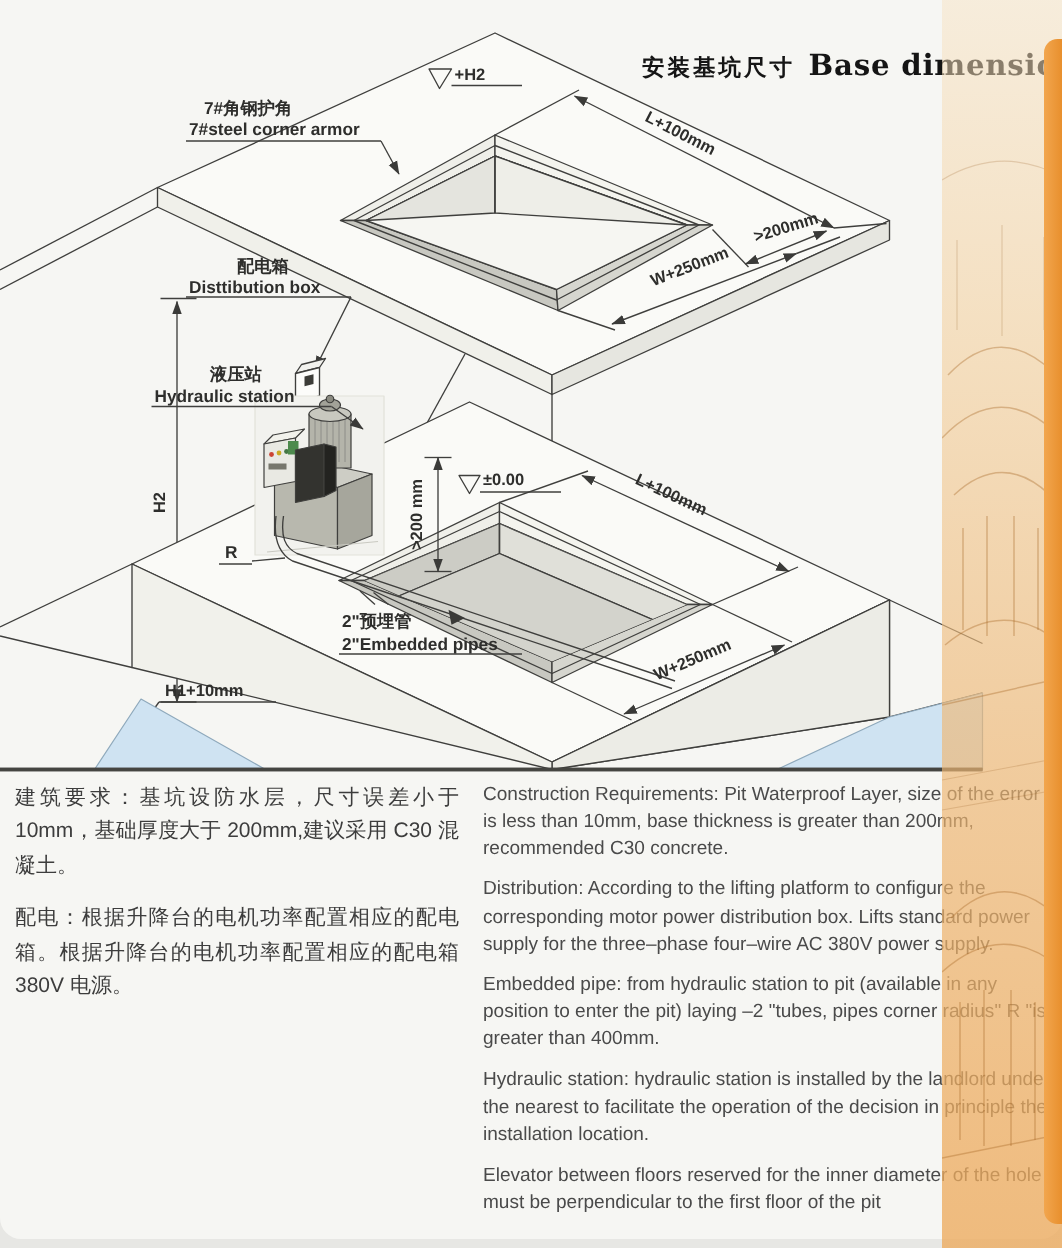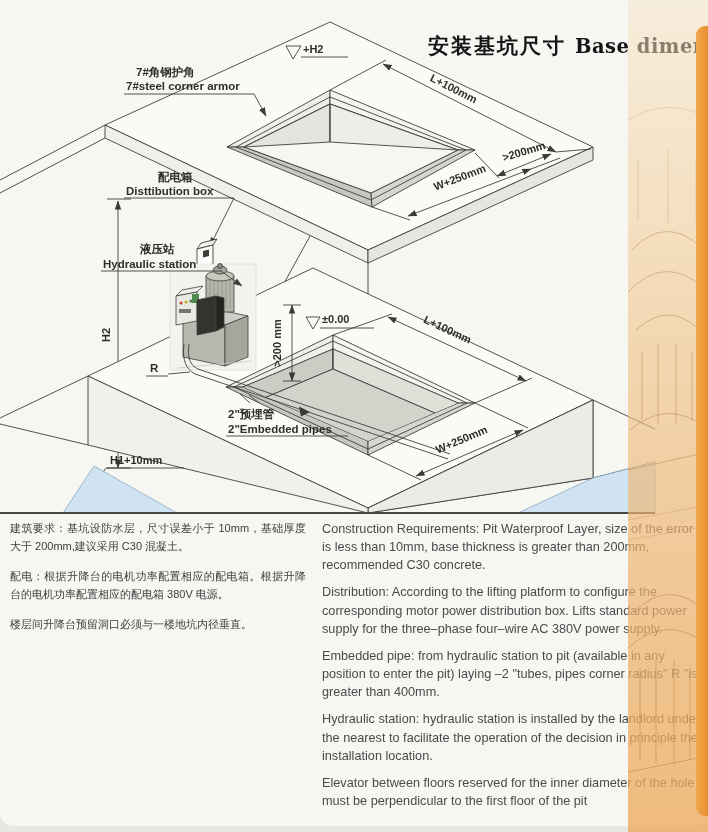--- a/index.html
+++ b/index.html
@@ -2,27 +2,27 @@
 <html><head>
 <meta charset="utf-8">
 <style>
   html,body{margin:0;padding:0;background:#e7e7e4;}
   .page{position:relative;width:708px;height:832px;background:#e7e7e4;overflow:hidden;
         font-family:"Liberation Sans","DejaVu Sans",sans-serif;}
   .sheet{position:absolute;left:0;top:0;right:0;bottom:6px;background:#f6f6f3;
          border-radius:0 0 14px 14px;}
   .title{position:absolute;left:428px;top:32px;z-index:2;white-space:nowrap;
          font-family:"DejaVu Serif","Liberation Serif",serif;font-weight:bold;color:#151515;}
-  .title .zh{font-size:21px;letter-spacing:2px;}
+  .title .zh{font-size:15px;letter-spacing:2px;}
   .title .en{font-size:19.5px;margin-left:9px;letter-spacing:.5px;}
   svg.diagram{position:absolute;left:0;top:0;z-index:1;}
   .notes{position:absolute;left:10px;right:8px;top:520px;display:flex;gap:16px;z-index:1;}
   .col-zh{width:296px;flex:none;}
   .col-en{flex:1;min-width:0;}
-  .p-zh{font-size:11px;line-height:1.6;color:#3d3d3d;text-align:justify;margin:0 0 13px 0;}
+  .p-zh{font-size:14px;line-height:1.6;color:#3d3d3d;text-align:justify;margin:0 0 13px 0;}
   .p-en{font-size:12.7px;line-height:1.43;color:#4a4a4a;margin:0 0 9px 0;}
   
   .band{position:absolute;right:0;top:0;width:80px;height:832px;z-index:5;pointer-events:none;
         background:linear-gradient(180deg,
           rgba(247,227,196,.50) 0%,
           rgba(243,206,154,.58) 28%,
           rgba(238,184,118,.66) 58%,
           rgba(237,170,92,.78) 100%);}
   .band svg{position:absolute;left:0;top:0;}
   .band-strip{position:absolute;right:0;top:26px;bottom:16px;width:12px;
@@ -223,21 +223,20 @@
     <text class="lbl" x="228" y="418">2"预埋管</text>
     <text class="lbl" x="228" y="433">2"Embedded pipes</text>
     <text class="dim" x="110" y="464">H1+10mm</text>
   </g>
  </svg>
 
  <div class="notes">
    <div class="col-zh">
      <p class="p-zh">建筑要求：基坑设防水层，尺寸误差小于 10mm，基础厚度大于 200mm,建议采用 C30 混凝土。</p>
      <p class="p-zh">配电：根据升降台的电机功率配置相应的配电箱。根据升降台的电机功率配置相应的配电箱 380V 电源。</p>
-     <p class="p-zh">楼层间升降台预留洞口必须与一楼地坑内径垂直。</p>
    </div>
    <div class="col-en">
      <p class="p-en">Construction Requirements: Pit Waterproof Layer, size of the error is less than 10mm, base thickness is greater than 200mm, recommended C30 concrete.</p>
      <p class="p-en">Distribution: According to the lifting platform to configure the corresponding motor power distribution box. Lifts standard power supply for the three–phase four–wire AC 380V power supply.</p>
      <p class="p-en">Embedded pipe: from hydraulic station to pit (available in any position to enter the pit) laying –2 "tubes, pipes corner radius" R "is greater than 400mm.</p>
      <p class="p-en">Hydraulic station: hydraulic station is installed by the landlord under the nearest to facilitate the operation of the decision in principle the installation location.</p>
      <p class="p-en">Elevator between floors reserved for the inner diameter of the hole must be perpendicular to the first floor of the pit</p>
    </div>
  </div>
 

